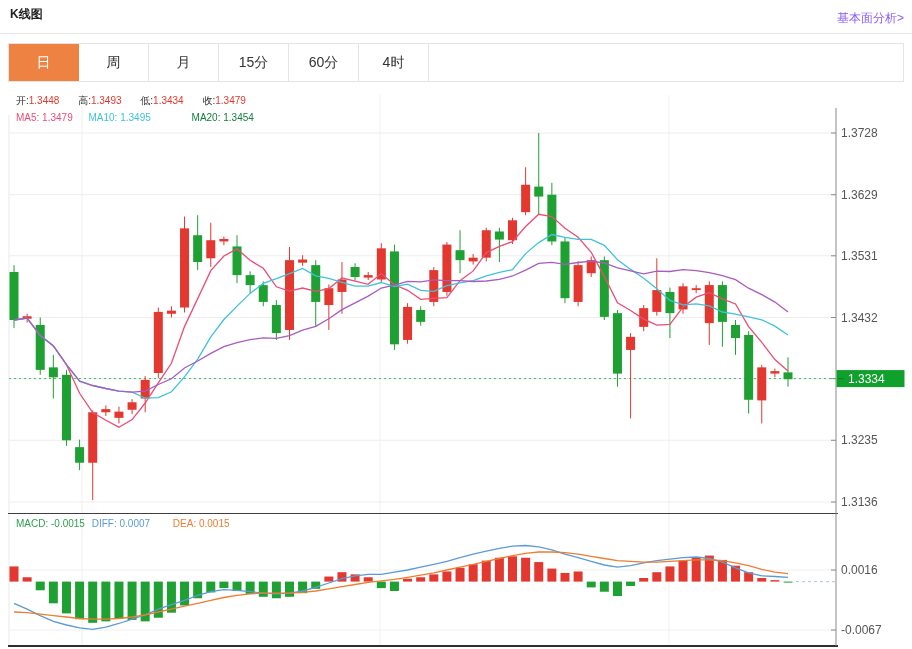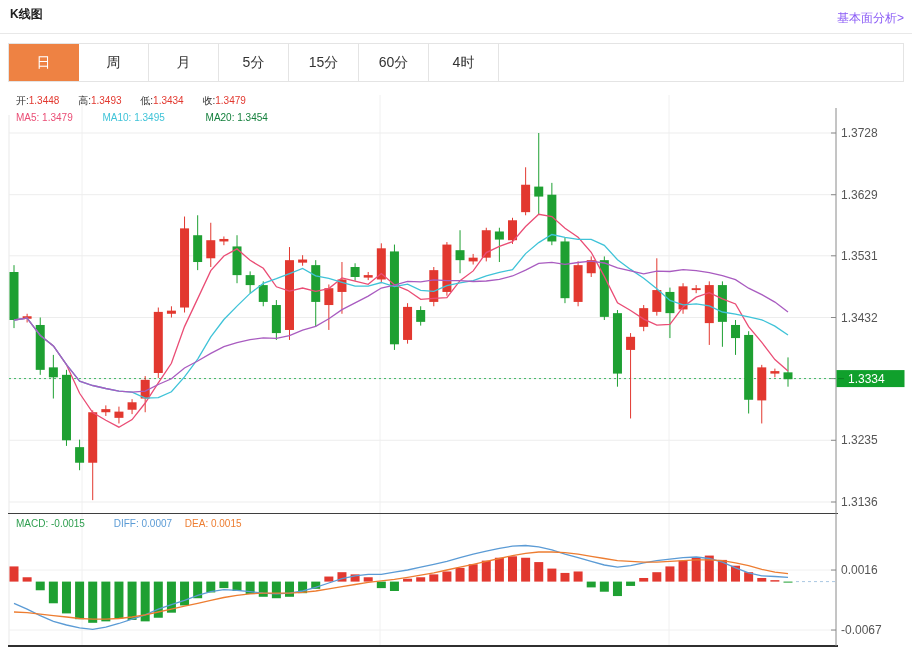--- a/index.html
+++ b/index.html
@@ -14,41 +14,40 @@
        border-right:1px solid #e4e4e4;box-sizing:border-box;cursor:pointer;}
   .tab.active{background:#ee8243;border-color:#ee8243;color:#fff;}
   .tab-spacer{flex:1;}
   .legend{position:absolute;left:16px;font-size:10px;white-space:nowrap;}
   .legend-ohlc{top:94px;}
   .legend-ma{top:112px;}
   .legend-macd{top:518px;}
   .pair{margin-right:16px;}
   .lbl{color:#333;}
   .val-red{color:#e2382f;}
-  .ma5{color:#ea4d75;margin-right:27px;}
+  .ma5{color:#ea4d75;margin-right:13px;}
   .ma10{color:#3fc3d8;margin-right:38px;}
   .ma20{color:#15803d;}
-  .macd-v{color:#2e9e4f;margin-right:26px;}
-  .diff-v{color:#5b9bd5;margin-right:10px;}
+  .macd-v{color:#2e9e4f;margin-right:4px;}
+  .diff-v{color:#5b9bd5;margin-right:20px;}
   .dea-v{color:#ed7d31;}
   #chart{position:absolute;left:0;top:0;}
   #chart text{font-family:"Liberation Sans","DejaVu Sans",sans-serif;}
 </style>
 </head>
 <body>
 
 <div class="page-title">K线图</div>
 <a class="analysis-link">基本面分析&gt;</a>
 <div class="header-divider"></div>
 
 <div class="tabs">
   <div class="tab active">日</div>
   <div class="tab">周</div>
   <div class="tab">月</div>
-  <div class="tab">5分</div>
   <div class="tab">15分</div>
   <div class="tab">60分</div>
   <div class="tab">4时</div>
   <div class="tab-spacer"></div>
 </div>
 
 <svg id="chart" width="912" height="649" viewBox="0 0 912 649">
     <line x1="82" y1="95" x2="82" y2="645" stroke="#f0f0f0"></line>
     <line x1="380" y1="95" x2="380" y2="645" stroke="#f0f0f0"></line>
     <line x1="669" y1="95" x2="669" y2="645" stroke="#f0f0f0"></line>

